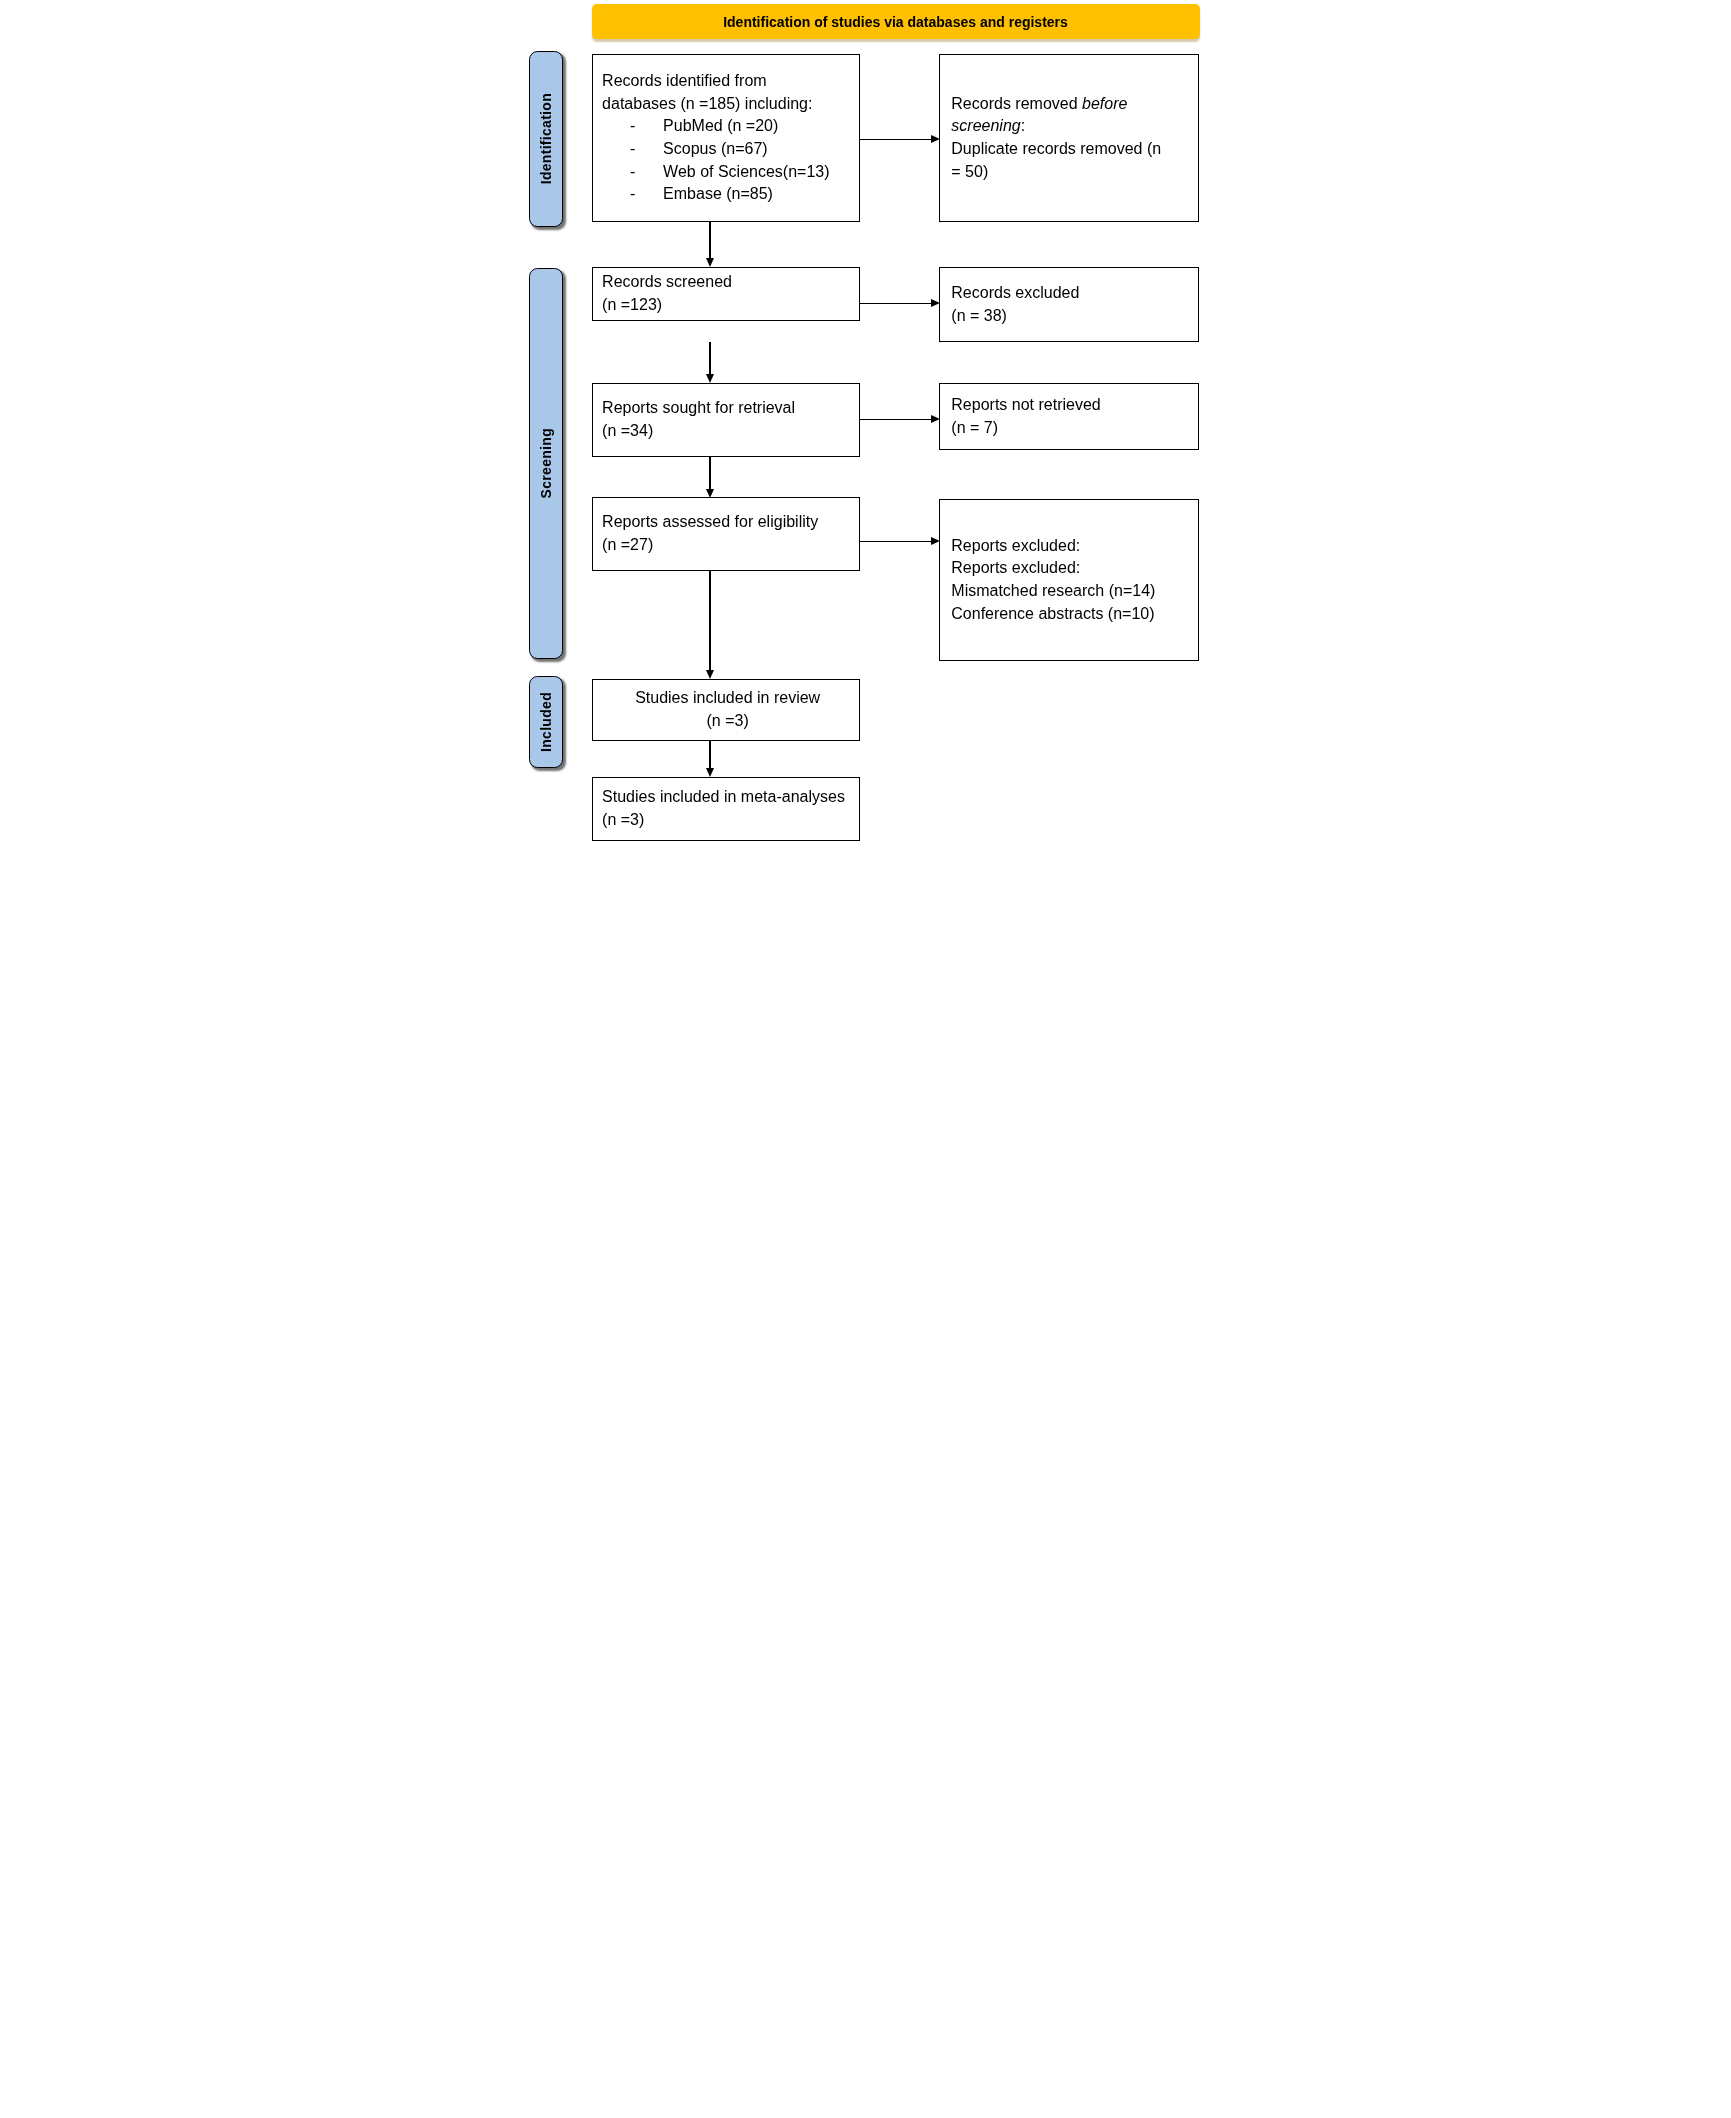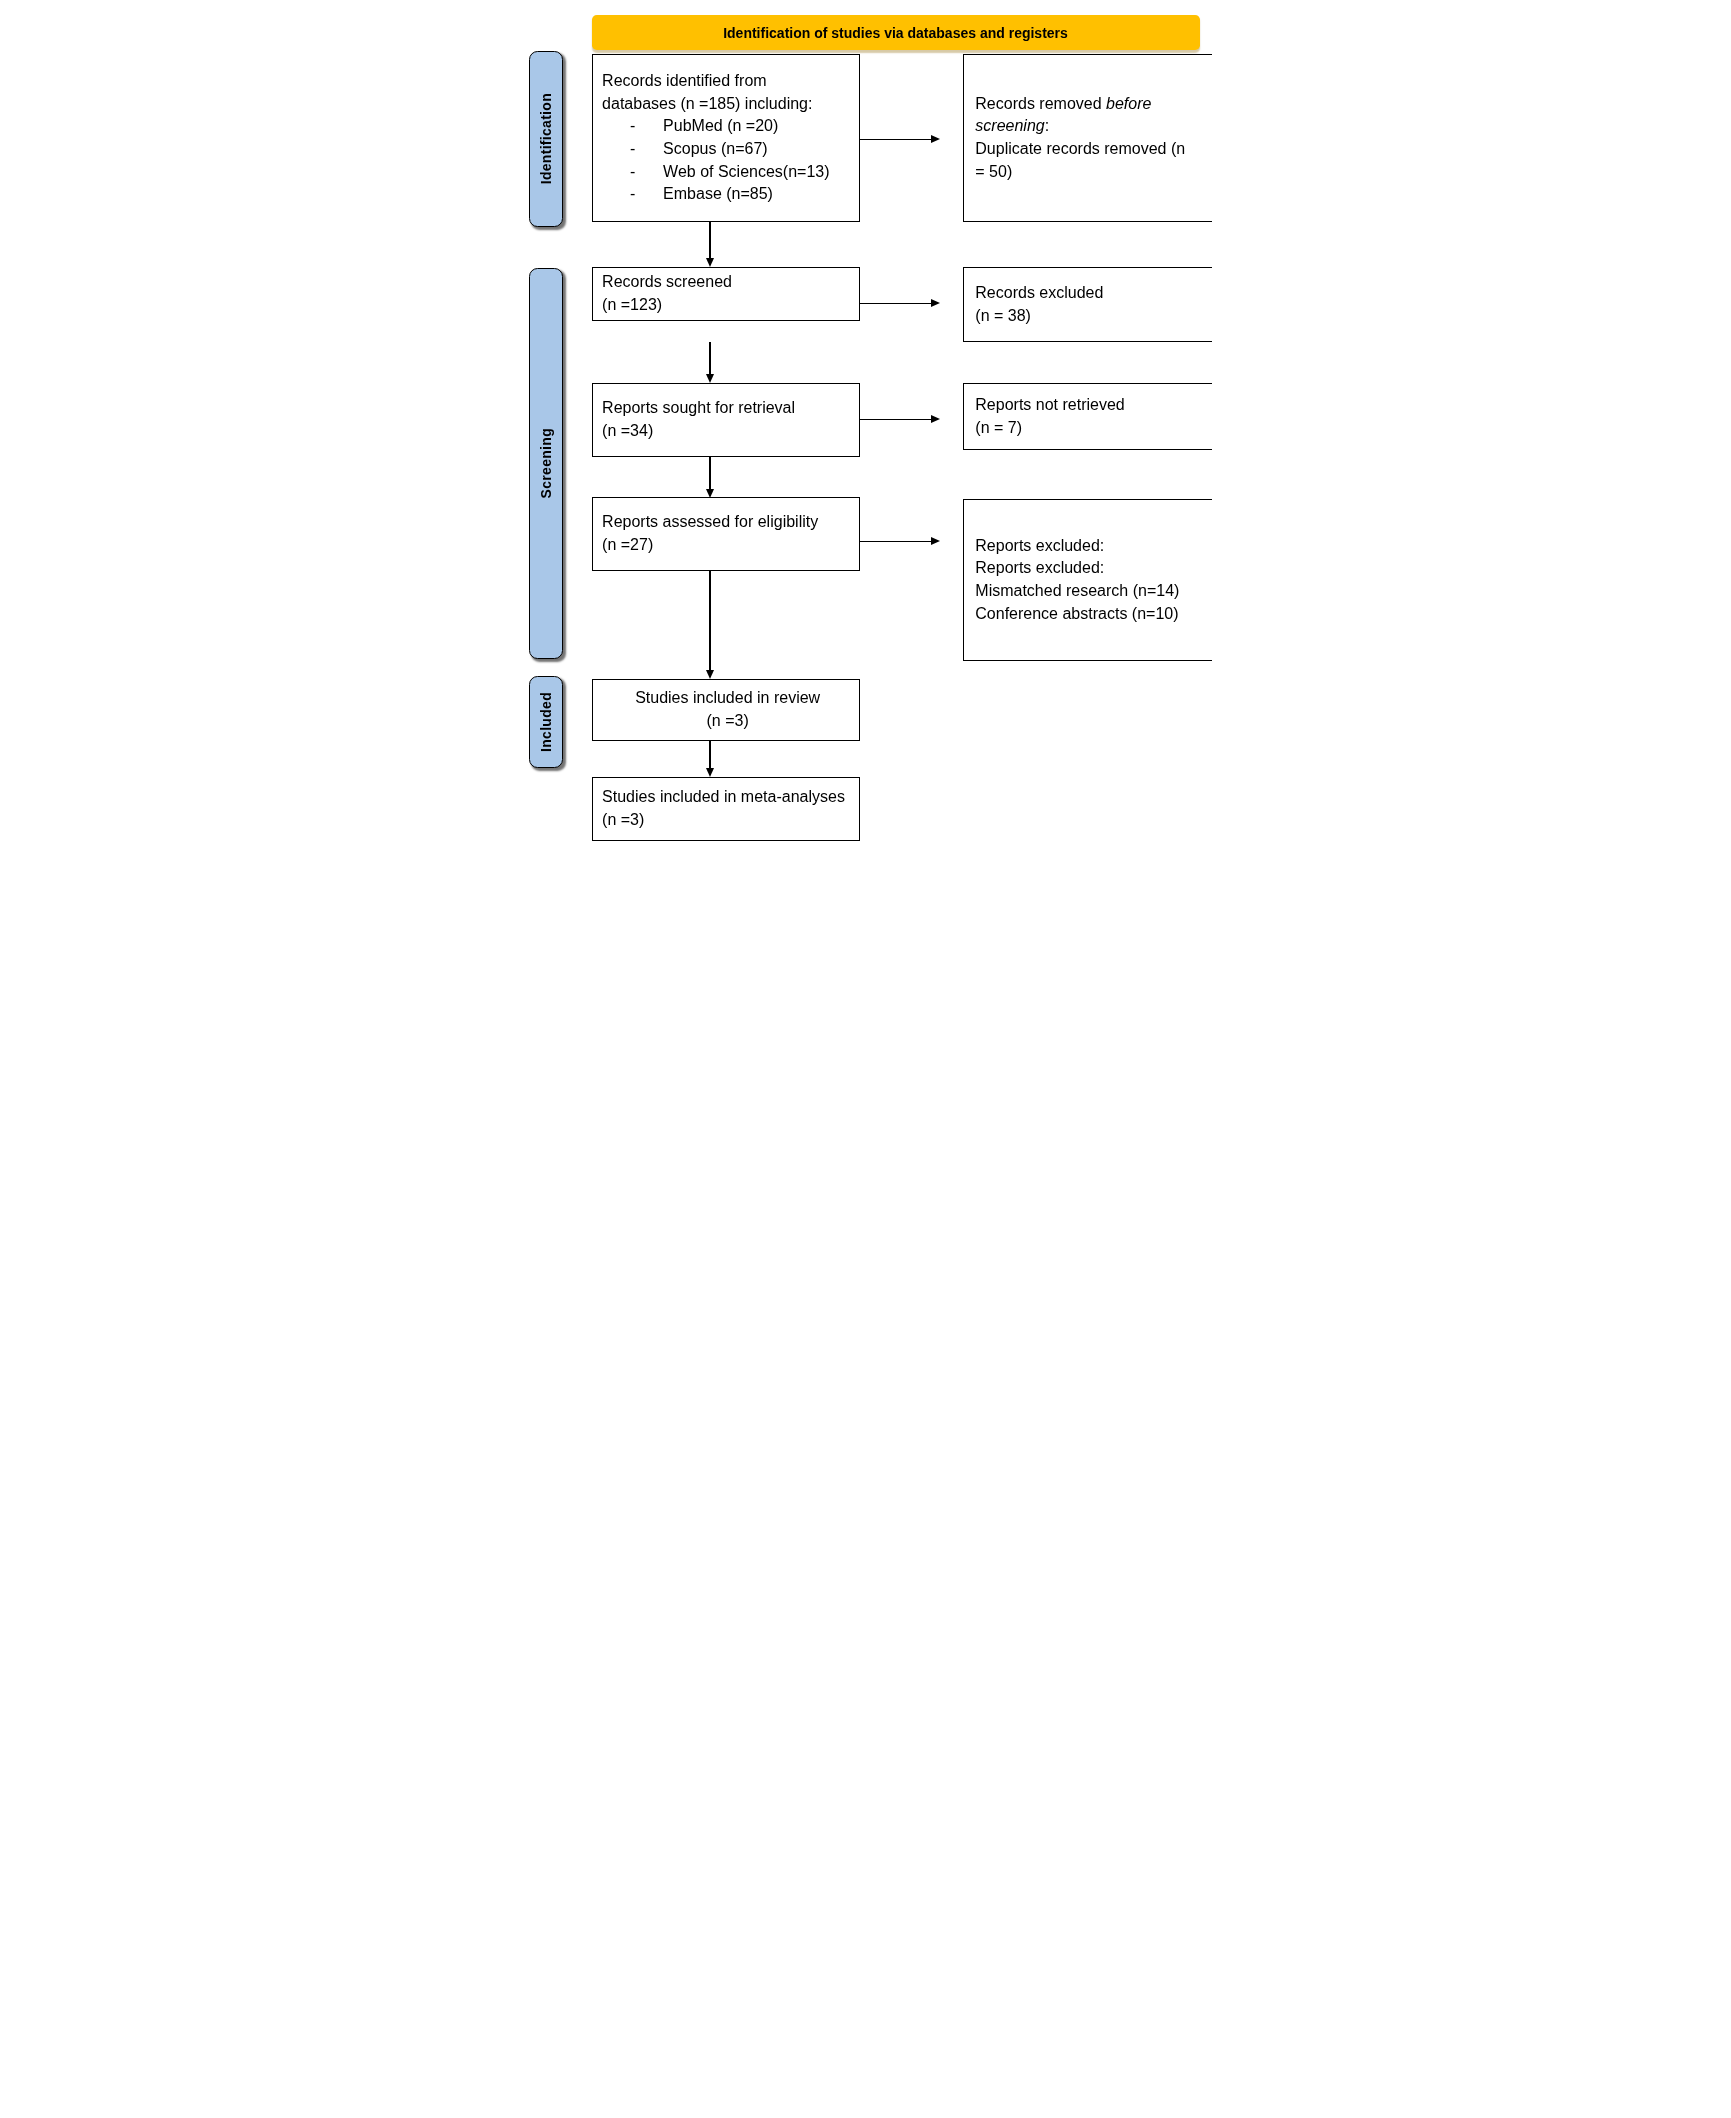--- a/index.html
+++ b/index.html
@@ -1,20 +1,20 @@
 <!DOCTYPE html>
 <html style="--banner-bg: #FFC000; --stage-fill: #A9C7E8;font-size:8.5px"><head>
 <meta charset="utf-8">
 <style>
   html,body{margin:0;padding:0;background:#ffffff;}
   body{font-family:"Liberation Sans", sans-serif;color:#000;}
   #canvas{position:relative;width:692px;height:847px;margin:0 auto;background:#ffffff;overflow:hidden;}
 
   
-  .banner{position:absolute;left:72px;top:15px;width:608px;height:35px;
+  .banner{position:absolute;left:72px;top:4px;width:608px;height:35px;
     background:var(--banner-bg,#FFC000);border-radius:4.8px;
     display:flex;align-items:center;justify-content:center;
     box-shadow:0 2.1px 1.6px rgba(140,100,0,.35);}
   .banner span{font-size:14px;font-weight:bold;}
 
   
   .stage{position:absolute;left:9.6px;width:34px;background:var(--stage-fill,#A9C7E8);
     border:1.6px solid #000;border-radius:8.5px;box-sizing:border-box;
     display:flex;align-items:center;justify-content:center;
     box-shadow:2.1px 2.7px 2.1px rgba(0,0,0,.55);}
@@ -23,21 +23,21 @@
   #stage-identification{top:51px;height:176px;}
   #stage-screening{top:268px;height:391px;}
   #stage-included{top:676px;height:92px;}
 
   
   .box{position:absolute;background:#fff;border:1.6px solid #000;box-sizing:border-box;
     display:flex;flex-direction:column;justify-content:center;
     font-size:16px;line-height:1.42;padding:4.3px 5.3px 4.3px 9.6px;}
   .box p{margin:0;}
   .col-left{left:72px;width:268px;}
-  .col-right{left:443px;width:260px;padding-left:11.8px;}
+  .col-right{left:419px;width:260px;padding-left:11.8px;}
   #box-identified{top:54px;height:168px;}
   #box-removed{top:54px;height:168px;}
   #box-screened{top:267px;height:54px;}
   #box-records-excluded{top:267px;height:75px;}
   #box-sought{top:383px;height:74px;}
   #box-not-retrieved{top:383px;height:67px;}
   #box-assessed{top:497px;height:74px;}
   #box-reports-excluded{top:499px;height:162px;}
   #box-included-review{top:679px;height:62px;align-items:center;}
   #box-included-meta{top:777px;height:64px;}

